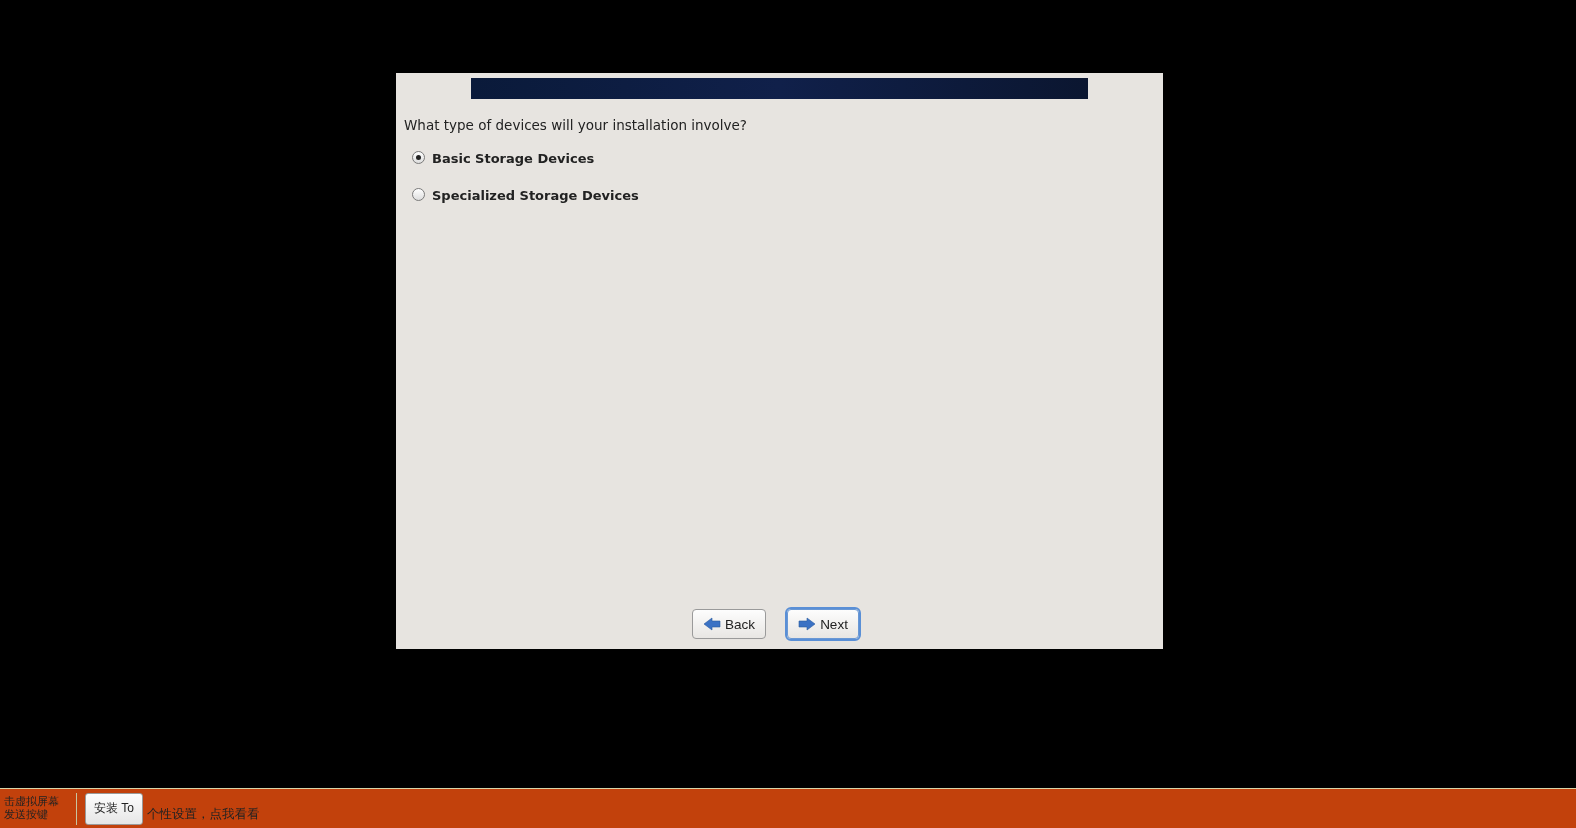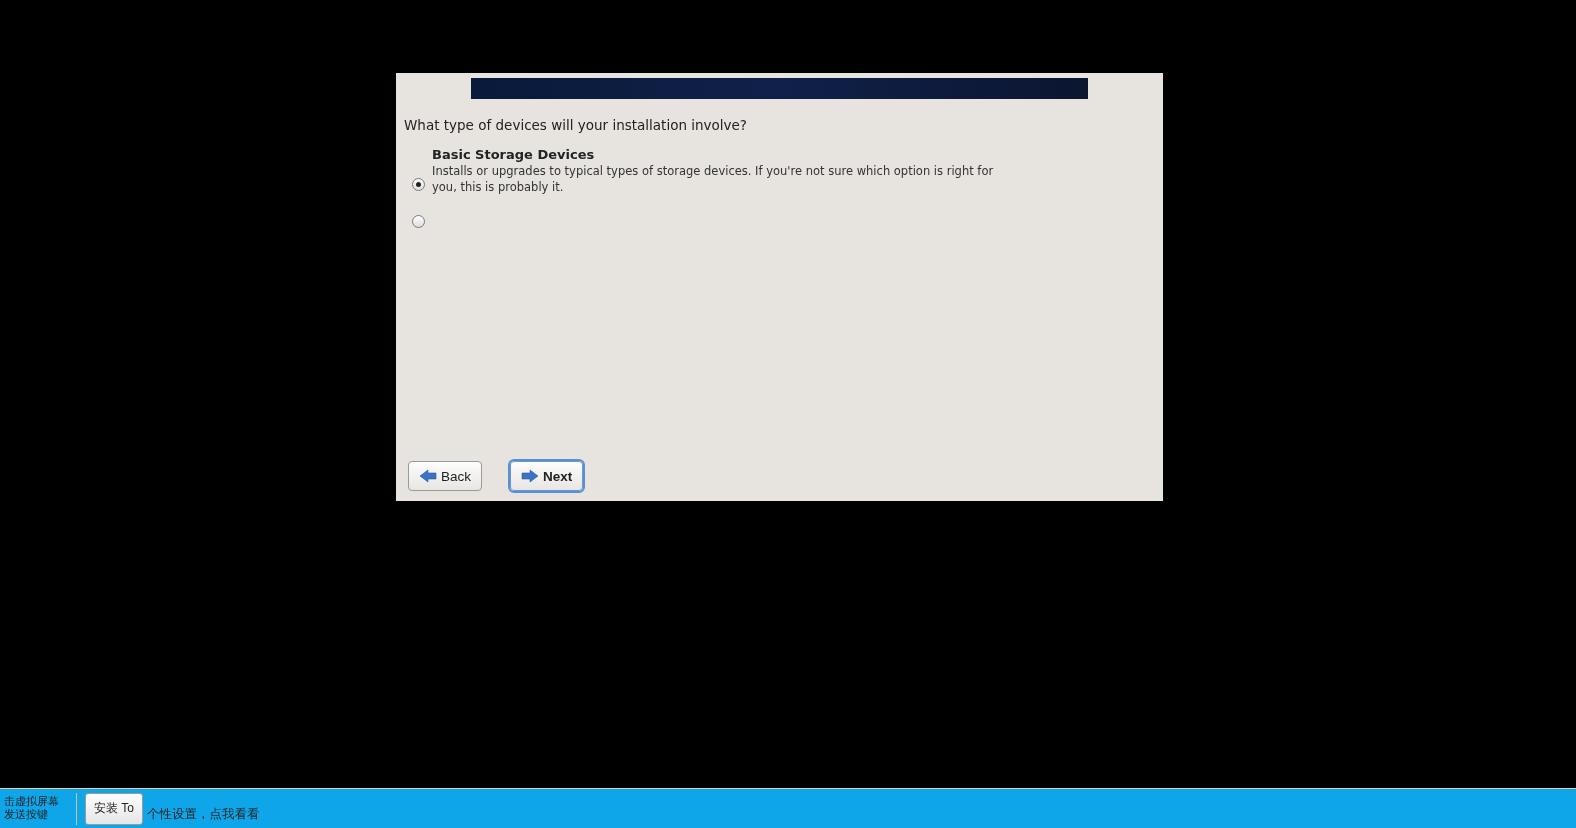--- a/index.html
+++ b/index.html
@@ -9,21 +9,21 @@
   .vm-screen {
     position: absolute;
     left: 0; top: 0;
     width: 1576px; height: 748px;
     background: #000;
   }
 
   .installer-window {
     position: absolute;
     left: 396px; top: 73px;
-    width: 767px; height: 428px;
+    width: 767px; height: 576px;
     background: #e7e4e0;
     display: flex;
     flex-direction: column;
   }
 
   .header-bar {
     margin: 5px 75px 0 75px;
     height: 21px;
     background: linear-gradient(to right, #0a1a3a 0%, #10204a 50%, #0b1630 100%);
   }
@@ -59,51 +59,50 @@
     width: 5px; height: 5px;
     background: #222;
     border-radius: 50%;
   }
   .opt-text { flex: 1; padding-right: 40px; }
   .opt-title { font-weight: bold; font-size: 13px; color: #222; margin-bottom: 2px; }
   .opt-desc { font-size: 11.5px; color: #333; line-height: 1.35; max-width: 580px; }
 
   .button-row {
     display: flex;
-    justify-content: flex-start;
-    gap: 28px;
-    padding: 0 8px 10px 12px;
+    justify-content: center;
+    gap: 21px;
+    padding: 0 8px 10px 0;
   }
   .nav-btn {
     display: flex;
     align-items: center;
     gap: 4px;
     height: 30px;
     padding: 0 10px;
     border: 1px solid #9a9a9a;
     border-radius: 4px;
     background: linear-gradient(#fdfdfd, #e8e6e3);
     font-size: 13.5px;
     color: #222;
     cursor: pointer;
   }
   .nav-btn.focus {
     outline: 2px solid #5a8fd6;
     outline-offset: 0;
     border-color: #6a98d4;
-    font-weight: bold;
   }
   .arrow-icon { width: 18px; height: 14px; display:inline-block; }
 
   
   .hint-bar {
     position: absolute;
     left: 0; bottom: 0;
     width: 1576px; height: 40px;
-    background: #0ea5e9;
+    background: #c2410c;
     border-top: 1px solid #d8d4a8;
     display: flex;
     align-items: center;
     font-size: 12.5px;
     color: #333;
   }
   .hint-left {
     width: 76px;
     padding: 4px 4px;
     font-size: 11px;
@@ -149,29 +148,29 @@
       <div class="question">What type of devices will your installation involve?</div>
 
       <div class="options">
 
         <div class="option-row">
           <div class="radio-wrap">
             <span class="radio selected"></span>
           </div>
           <div class="opt-text">
             <div class="opt-title">Basic Storage Devices</div>
-            <div class="opt-desc">Installs or upgrades to typical types of storage devices.  If you're not sure which option is right for you, this is probably it.</div>
           </div>
         </div>
 
         <div class="option-row">
           <div class="radio-wrap">
             <span class="radio"></span>
           </div>
           <div class="opt-text">
+            <div class="opt-title">Specialized Storage Devices</div>
           </div>
         </div>
 
       </div>
     </div>
 
     <div class="button-row">
       <button class="nav-btn">
         <span class="arrow-icon">
           <svg viewBox="0 0 18 14">

